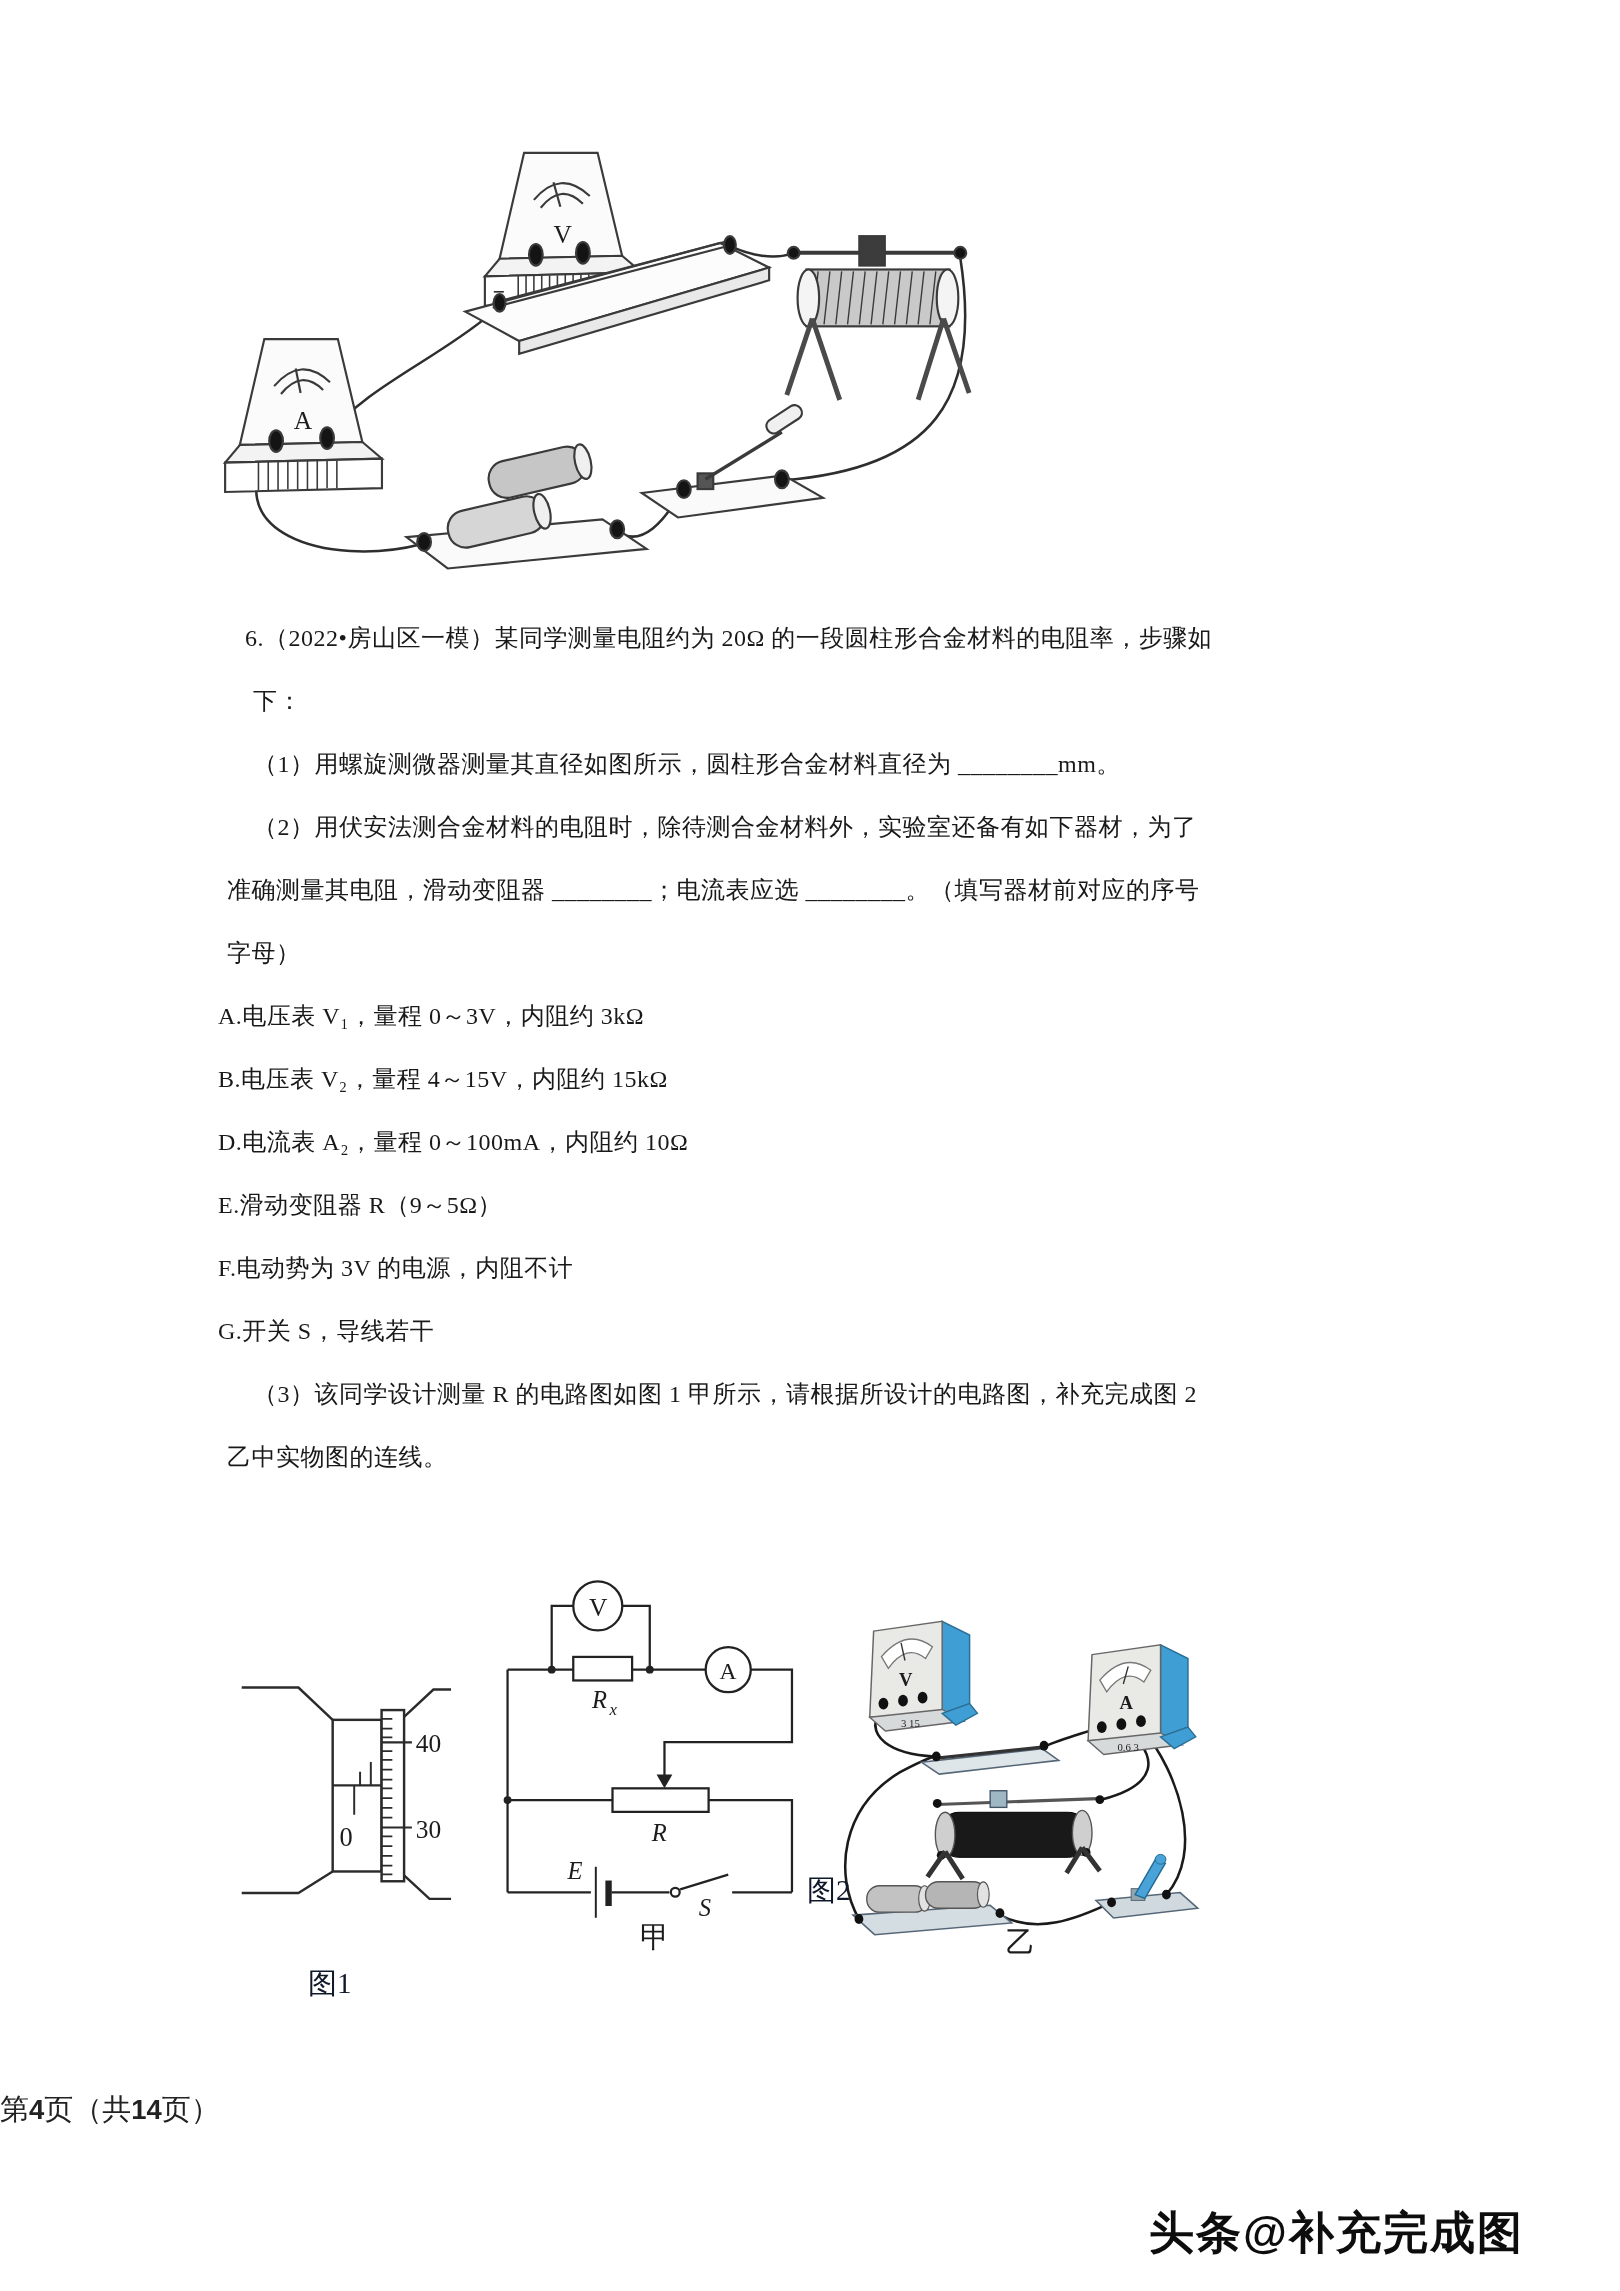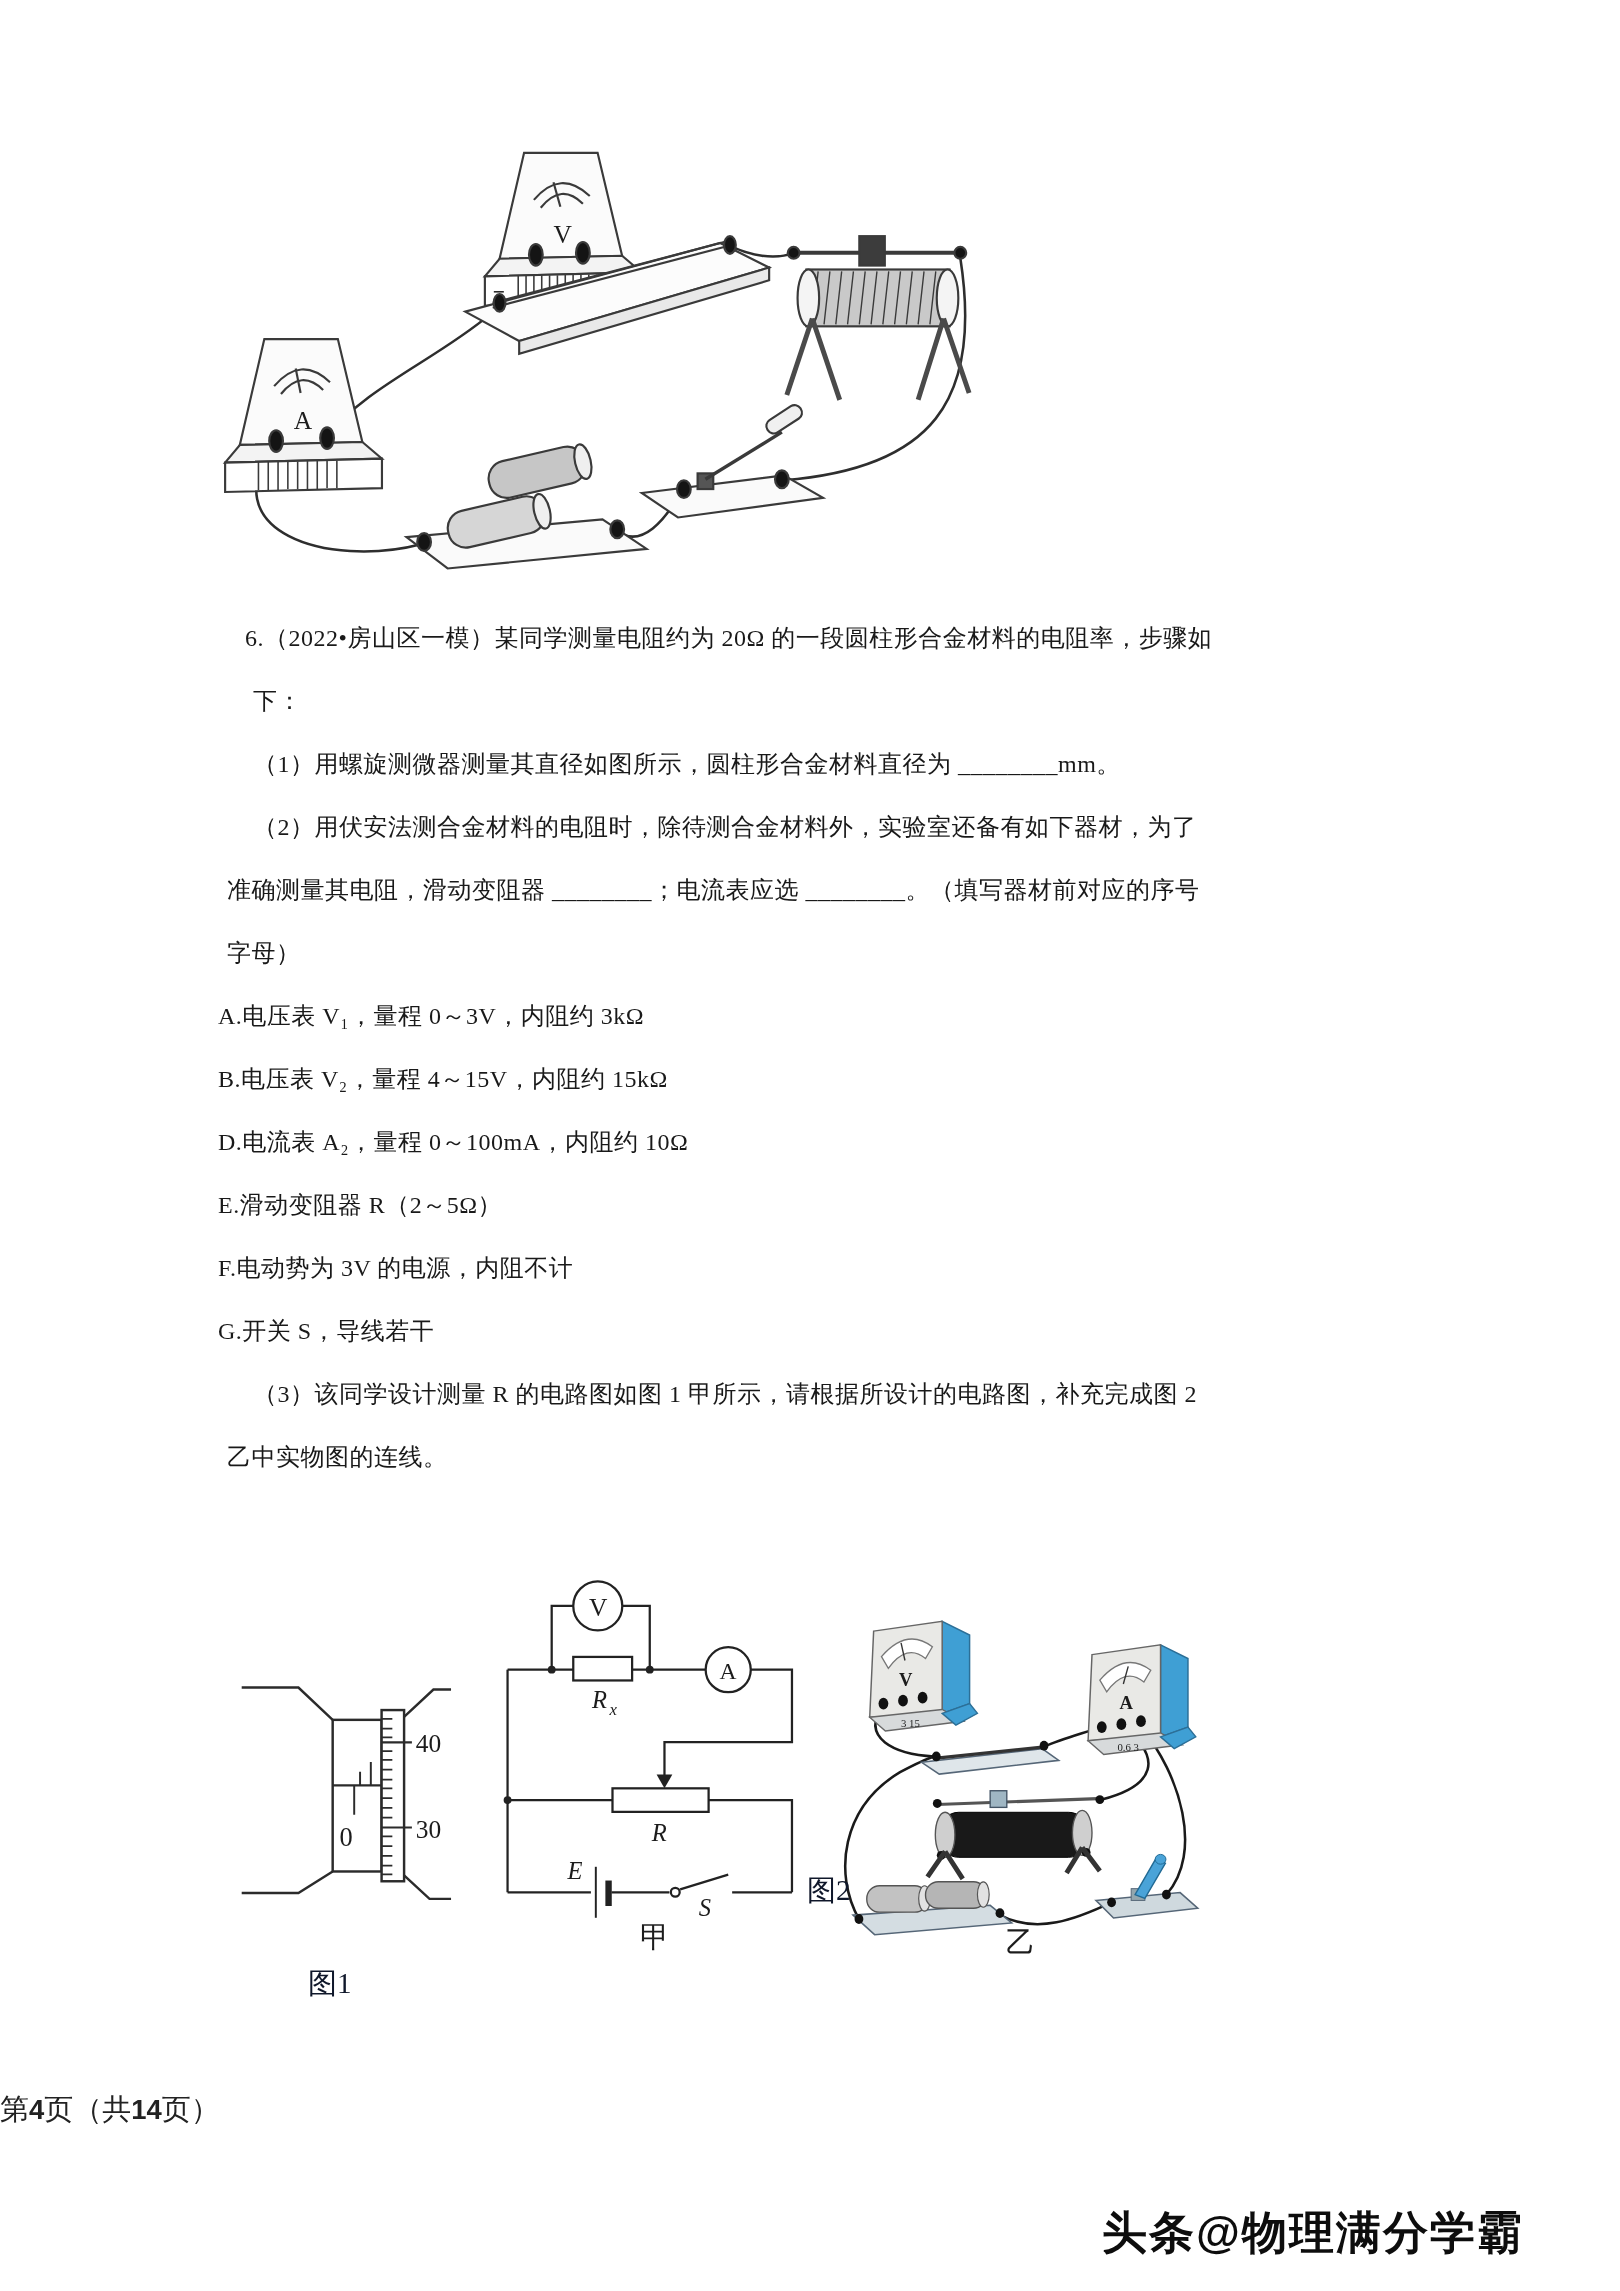--- a/index.html
+++ b/index.html
@@ -112,21 +112,21 @@
   <div class="textblock">
     <div class="tline l-num">6.（2022•房山区一模）某同学测量电阻约为 20Ω 的一段圆柱形合金材料的电阻率，步骤如</div>
     <div class="tline l-sub">下：</div>
     <div class="tline l-sub">（1）用螺旋测微器测量其直径如图所示，圆柱形合金材料直径为 ________mm。</div>
     <div class="tline l-sub">（2）用伏安法测合金材料的电阻时，除待测合金材料外，实验室还备有如下器材，为了</div>
     <div class="tline l-cont">准确测量其电阻，滑动变阻器 ________；电流表应选 ________。（填写器材前对应的序号</div>
     <div class="tline l-cont">字母）</div>
     <div class="tline l-opt">A.电压表 V₁，量程 0～3V，内阻约 3kΩ</div>
     <div class="tline l-opt">B.电压表 V₂，量程 4～15V，内阻约 15kΩ</div>
     <div class="tline l-opt">D.电流表 A₂，量程 0～100mA，内阻约 10Ω</div>
-    <div class="tline l-opt">E.滑动变阻器 R（2～5Ω）</div>
+    <div class="tline l-opt">E.滑动变阻器 R（9～5Ω）</div>
     <div class="tline l-opt">F.电动势为 3V 的电源，内阻不计</div>
     <div class="tline l-opt">G.开关 S，导线若干</div>
     <div class="tline l-sub">（3）该同学设计测量 R 的电路图如图 1 甲所示，请根据所设计的电路图，补充完成图 2</div>
     <div class="tline l-cont">乙中实物图的连线。</div>
   </div>
 
   <svg class="figure" style="left:228px;top:1658px;" width="225" height="245" viewBox="0 0 230 250">
     <g stroke="#2b2b2b" stroke-width="2.5" fill="none">
       <path d="M14,30 H72 L107,63"></path>
       <path d="M14,240 H72 L107,218"></path>
@@ -260,16 +260,16 @@
 
       <text x="168" y="370" font-size="30">乙</text>
     </g>
   </svg>
 
   <div class="caption" style="left:308px;top:1964px;">图1</div>
   <div class="caption" style="left:807px;top:1871px;">图2</div>
 
   <div class="footer"><span>第</span><b>4</b><span>页（共</span><b>14</b><span>页）</span></div>
 
-  <div class="watermark">头条@物理满分学霸</div>
+  <div class="watermark">头条@补充完成图</div>
 
 </div>
 
 
 </body></html>

